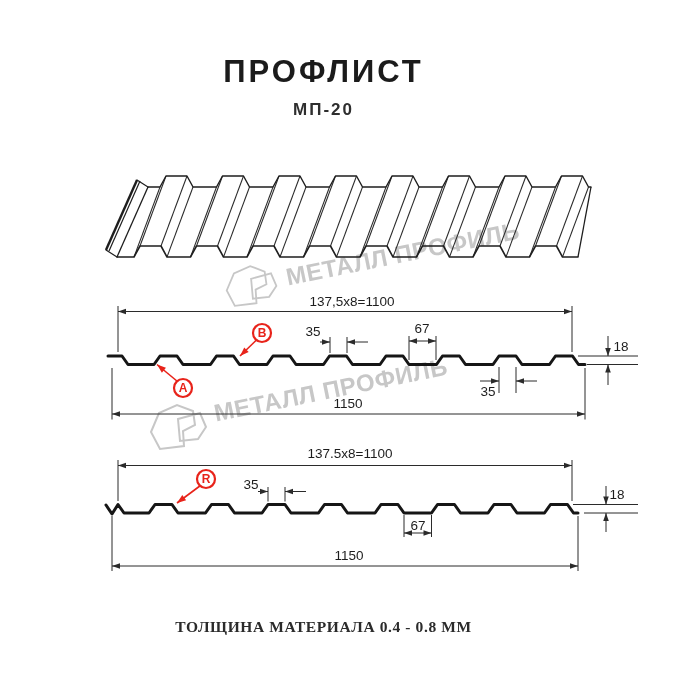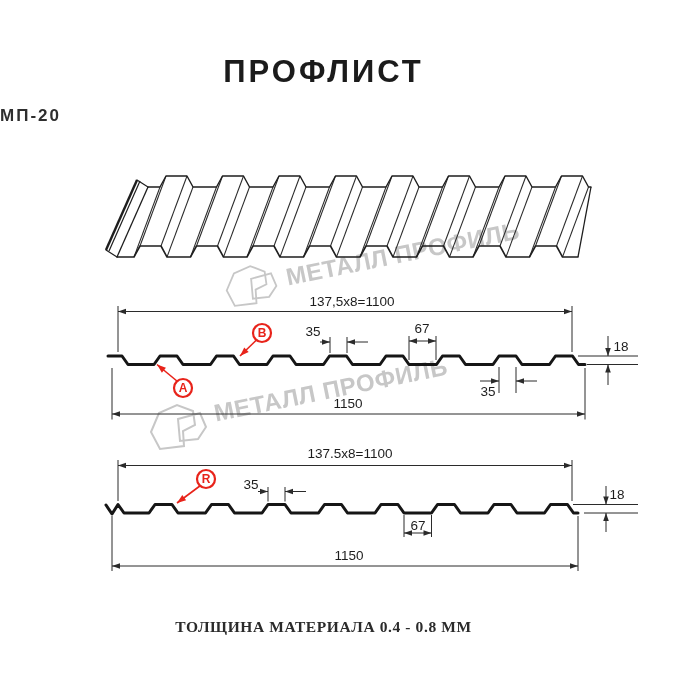--- a/index.html
+++ b/index.html
@@ -1,20 +1,20 @@
 <!DOCTYPE html>
 <html><head>
 <meta charset="utf-8">
 <style>
   html,body{margin:0;padding:0;background:#fff;}
   .canvas{position:relative;width:647px;height:700px;background:#ffffff;overflow:hidden;
           font-family:"Liberation Sans", sans-serif;}
   .page-title{position:absolute;left:0;right:0;top:56px;text-align:center;
       font-size:31px;font-weight:bold;letter-spacing:3px;color:#1b1b1b;line-height:1;}
-  .page-subtitle{position:absolute;left:0;right:0;top:107px;
+  .page-subtitle{position:absolute;left:0;right:0;top:101px;text-align:center;
       font-size:17px;font-weight:bold;letter-spacing:2px;color:#2e2e2e;line-height:1;}
   .footer-note{position:absolute;left:0;right:0;top:619px;text-align:center;
       font-size:15.5px;font-weight:bold;letter-spacing:0.6px;color:#2b2b2b;line-height:1;font-family:Liberation Serif, serif;}
   .wm-text{position:absolute;white-space:nowrap;font-weight:bold;font-size:24px;
       letter-spacing:0.5px;color:#c7c7c7;transform:rotate(-11.5deg);transform-origin:left top;line-height:1;}
   .wm-text.wm1{left:284px;top:266px;}
   .wm-text.wm2{left:212px;top:402px;}
   .wm-logo{position:absolute;}
   .wm-logo.wm1{left:224px;top:263px;}
   .wm-logo.wm2{left:148px;top:402px;}

